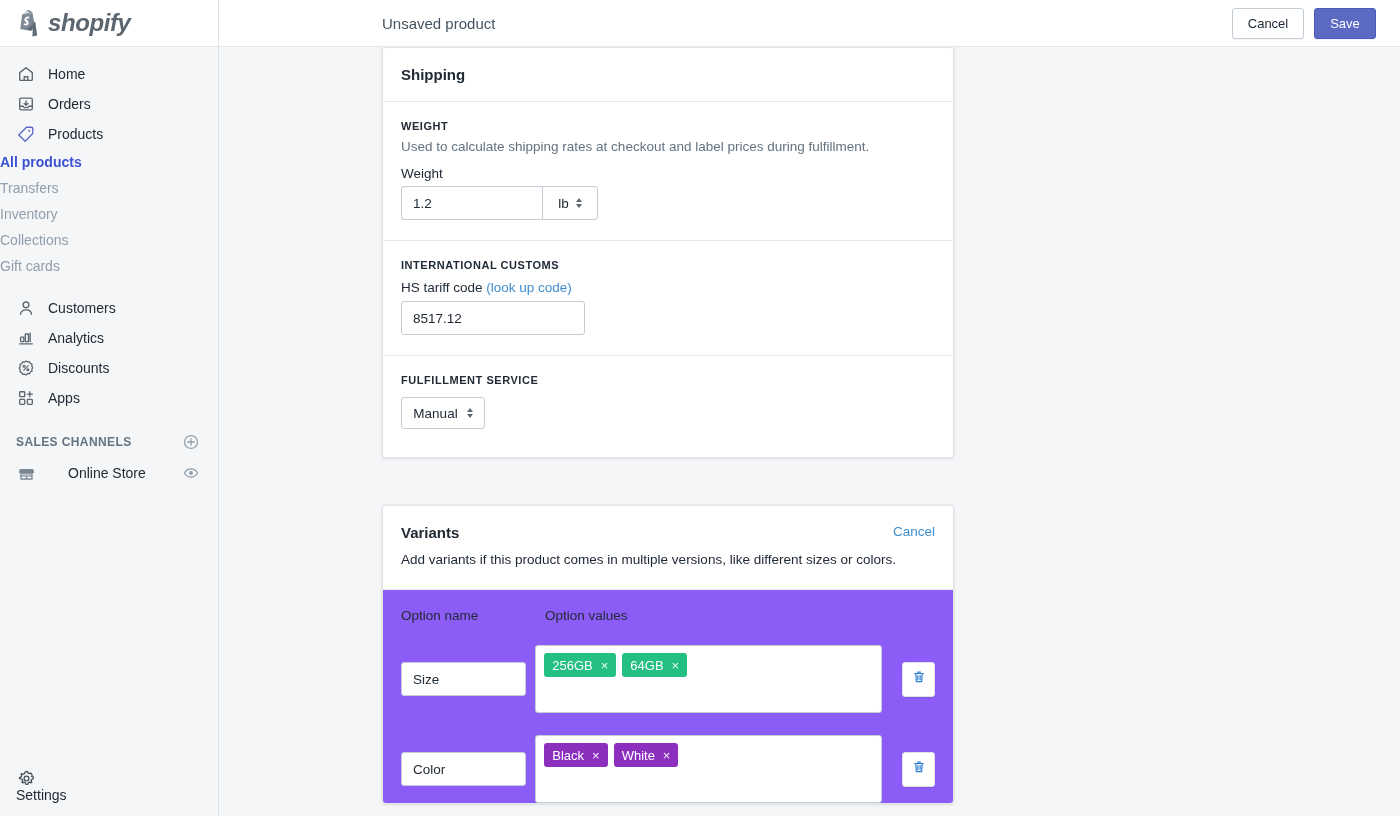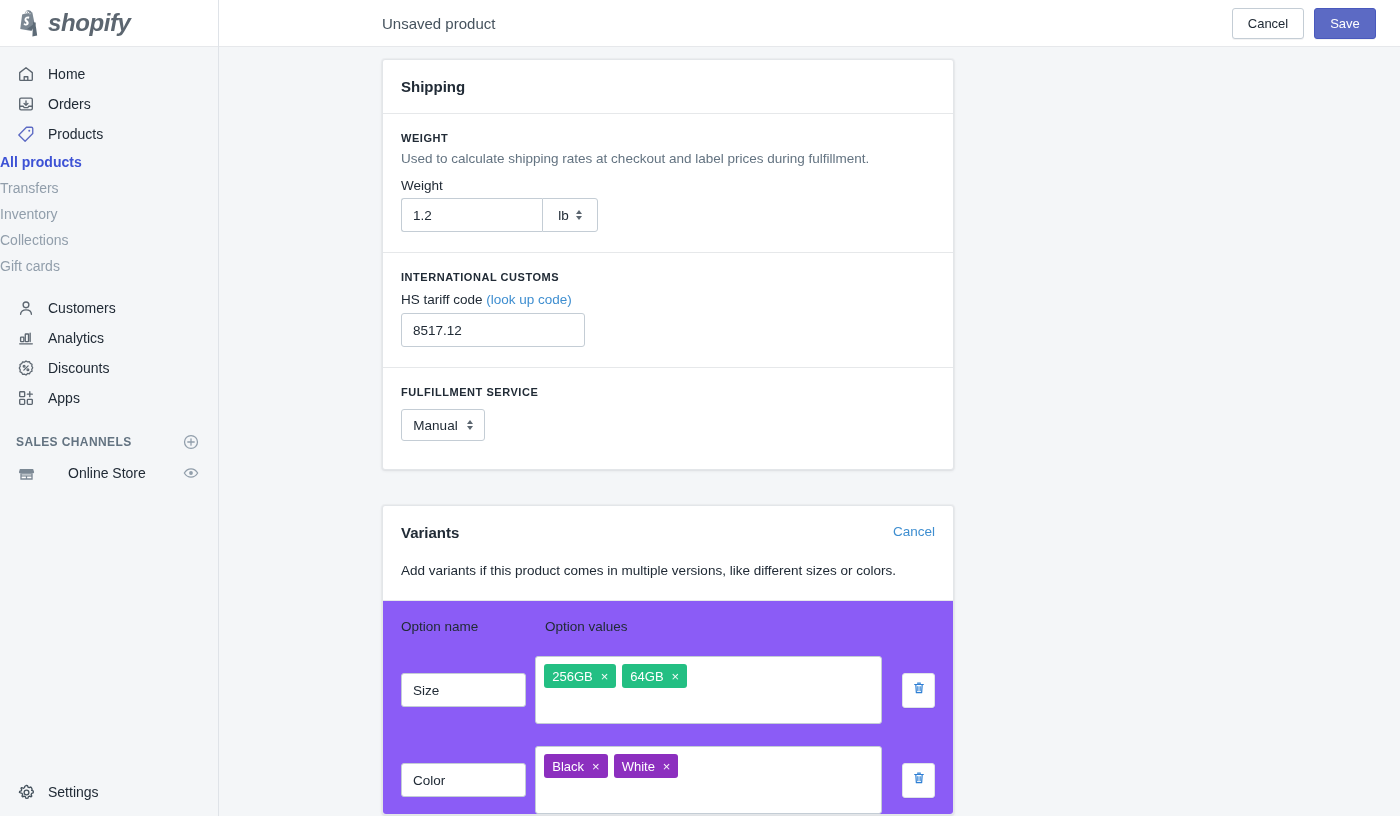--- a/index.html
+++ b/index.html
@@ -62,23 +62,23 @@
   .section-head .plus { width: 18px; height: 18px; color: #919eab; cursor: pointer; }
   .channel-item {
     display: flex; align-items: center;
     height: 32px; padding: 0 18px 0 16px;
     font-size: 14px; color: #212b36; cursor: pointer; gap: 20px;
   }
   .channel-item .ico { width: 20px; height: 20px; margin-right: 12px; flex: 0 0 20px;
                        display: flex; align-items: center; justify-content: center; }
   .channel-item .eye { margin-left: auto; width: 18px; height: 18px; color: #919eab; cursor: pointer; }
   .settings-row {
-    display: flex; align-items: center;
+    display: flex; align-items: flex-start;
     height: 48px; padding: 0 16px;
-    font-size: 14px; color: #212b36; cursor: pointer;
+    font-size: 14px; color: #212b36; cursor: pointer; flex-direction: column;
   }
   .settings-row .ico { width: 20px; height: 20px; margin-right: 12px; flex: 0 0 20px;
                        display: flex; align-items: center; justify-content: center; }
 
   
   .content { flex: 1 1 auto; height: 816px; position: relative; background: #f4f6f8; overflow: hidden; }
   .topbar {
     height: 47px; background: #ffffff;
     border-bottom: 1px solid #e6e8eb;
     display: flex; align-items: center;
@@ -106,21 +106,21 @@
   }
 
   .scroll-area { position: absolute; top: 47px; left: 0; right: 0; bottom: 0; overflow: hidden; }
   .card {
     position: absolute; left: 163px; width: 572px;
     background: #ffffff;
     border: 1px solid #e3e6e9;
     border-radius: 3px;
     box-shadow: 0 0 0 1px rgba(63,63,68,0.03), 0 1px 3px 0 rgba(63,63,68,0.10);
   }
-  .card-shipping { top: 12px; }
+  .card-shipping { top: 0; }
   .card-variants { top: 458px; }
 
   .card-sec { padding: 18px 18px 20px 18px; }
   .divider { height: 1px; background: #e6e8ea; width: 100%; }
 
   .card-title { font-size: 15px; font-weight: 600; color: #212b36; }
   .sec-label {
     font-size: 11px; font-weight: 700; letter-spacing: 0.55px;
     color: #212b36; text-transform: uppercase;
   }
@@ -169,21 +169,21 @@
 
   .ff-select {
     height: 32px; min-width: 84px;
     border: 1px solid #c4cdd5; border-radius: 3px; background: #ffffff;
     display: inline-flex; align-items: center; justify-content: center;
     gap: 9px; padding: 0 11px;
     font-size: 13.5px; color: #212b36; cursor: pointer; margin-top: 11px;
   }
 
   .var-head { display: flex; align-items: flex-start; justify-content: space-between; }
-  .var-desc { font-size: 13.5px; color: #212b36; margin-top: 22px; }
+  .var-desc { font-size: 13.5px; color: #212b36; margin-top: 11px; }
 
   .options-area { background: #8b5cf6; padding: 18px 18px 0 18px; border-radius: 0 0 3px 3px; }
   .opt-headers { display: flex; font-size: 13.5px; color: #212b36; }
   .opt-headers .h1 { width: 144px; }
   .opt-row { display: flex; align-items: center; margin-top: 22px; }
   .opt-name-cell { width: 144px; display: flex; align-items: center; }
   .opt-name-inp { width: 125px; }
   .tagbox {
     flex: 0 0 auto; width: 347px; min-height: 68px;
     background: #ffffff; border: 1px solid #c4cdd5; border-radius: 3px;

